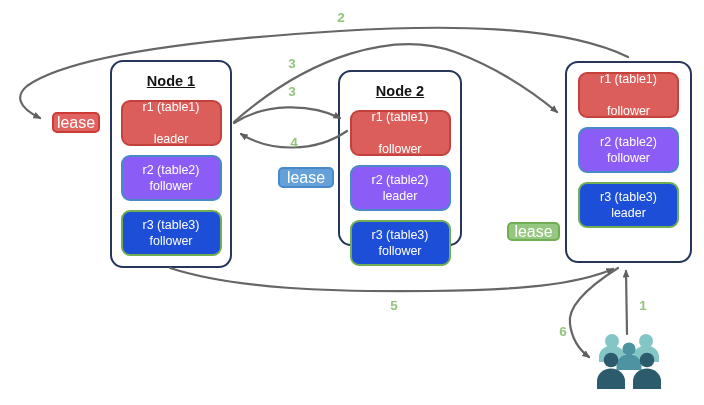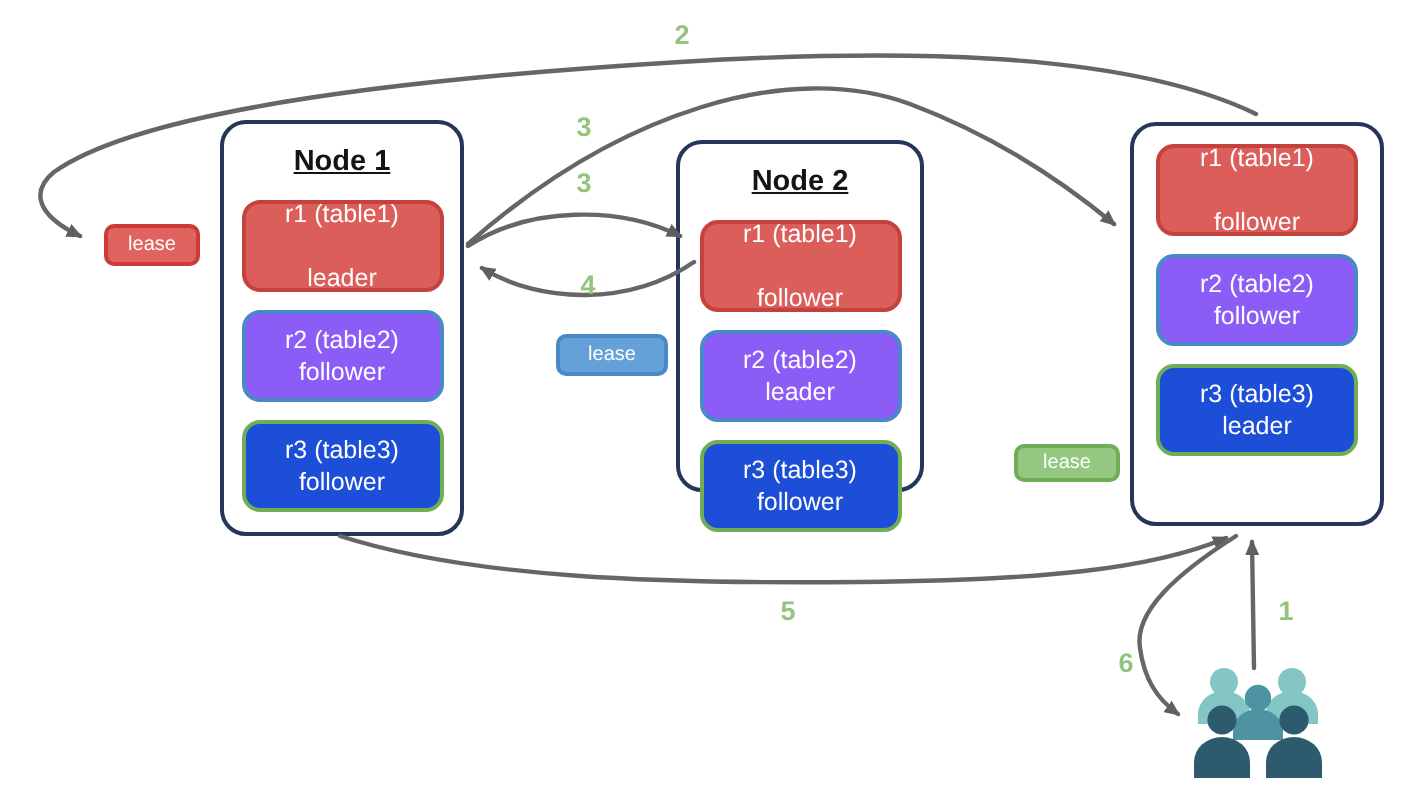--- a/index.html
+++ b/index.html
@@ -50,21 +50,21 @@
   .replica[data-color="red"]  {background:#dc5e5b;border-color:#c5413d;gap:16px;}
   .replica[data-color="blue"] {background:#8b5cf6;border-color:#4a89c8;align-items:center;}
   .replica[data-color="green"]{background:#1d4ed8;border-color:#6fae55;}
   
   .lease{
     position:absolute;
     border-radius:5px;
     border:2px solid transparent;
     box-sizing:border-box;
     color:#ffffff;
-    font-size:10px;
+    font-size:16px;
     display:flex;
     align-items:center;
     justify-content:center;
   }
   .lease[data-color="red"]  {background:#e06360;border-color:#cc3b36;left:52px;top:112px;width:48px;height:21px;}
   .lease[data-color="blue"] {background:#64a1d9;border-color:#4a89c8;left:278px;top:167px;width:56px;height:21px;}
   .lease[data-color="green"]{background:#94c77f;border-color:#6fae55;left:507px;top:222px;width:53px;height:19px;}
   
   svg.overlay{
     position:absolute;left:0;top:0;width:704px;height:405px;

